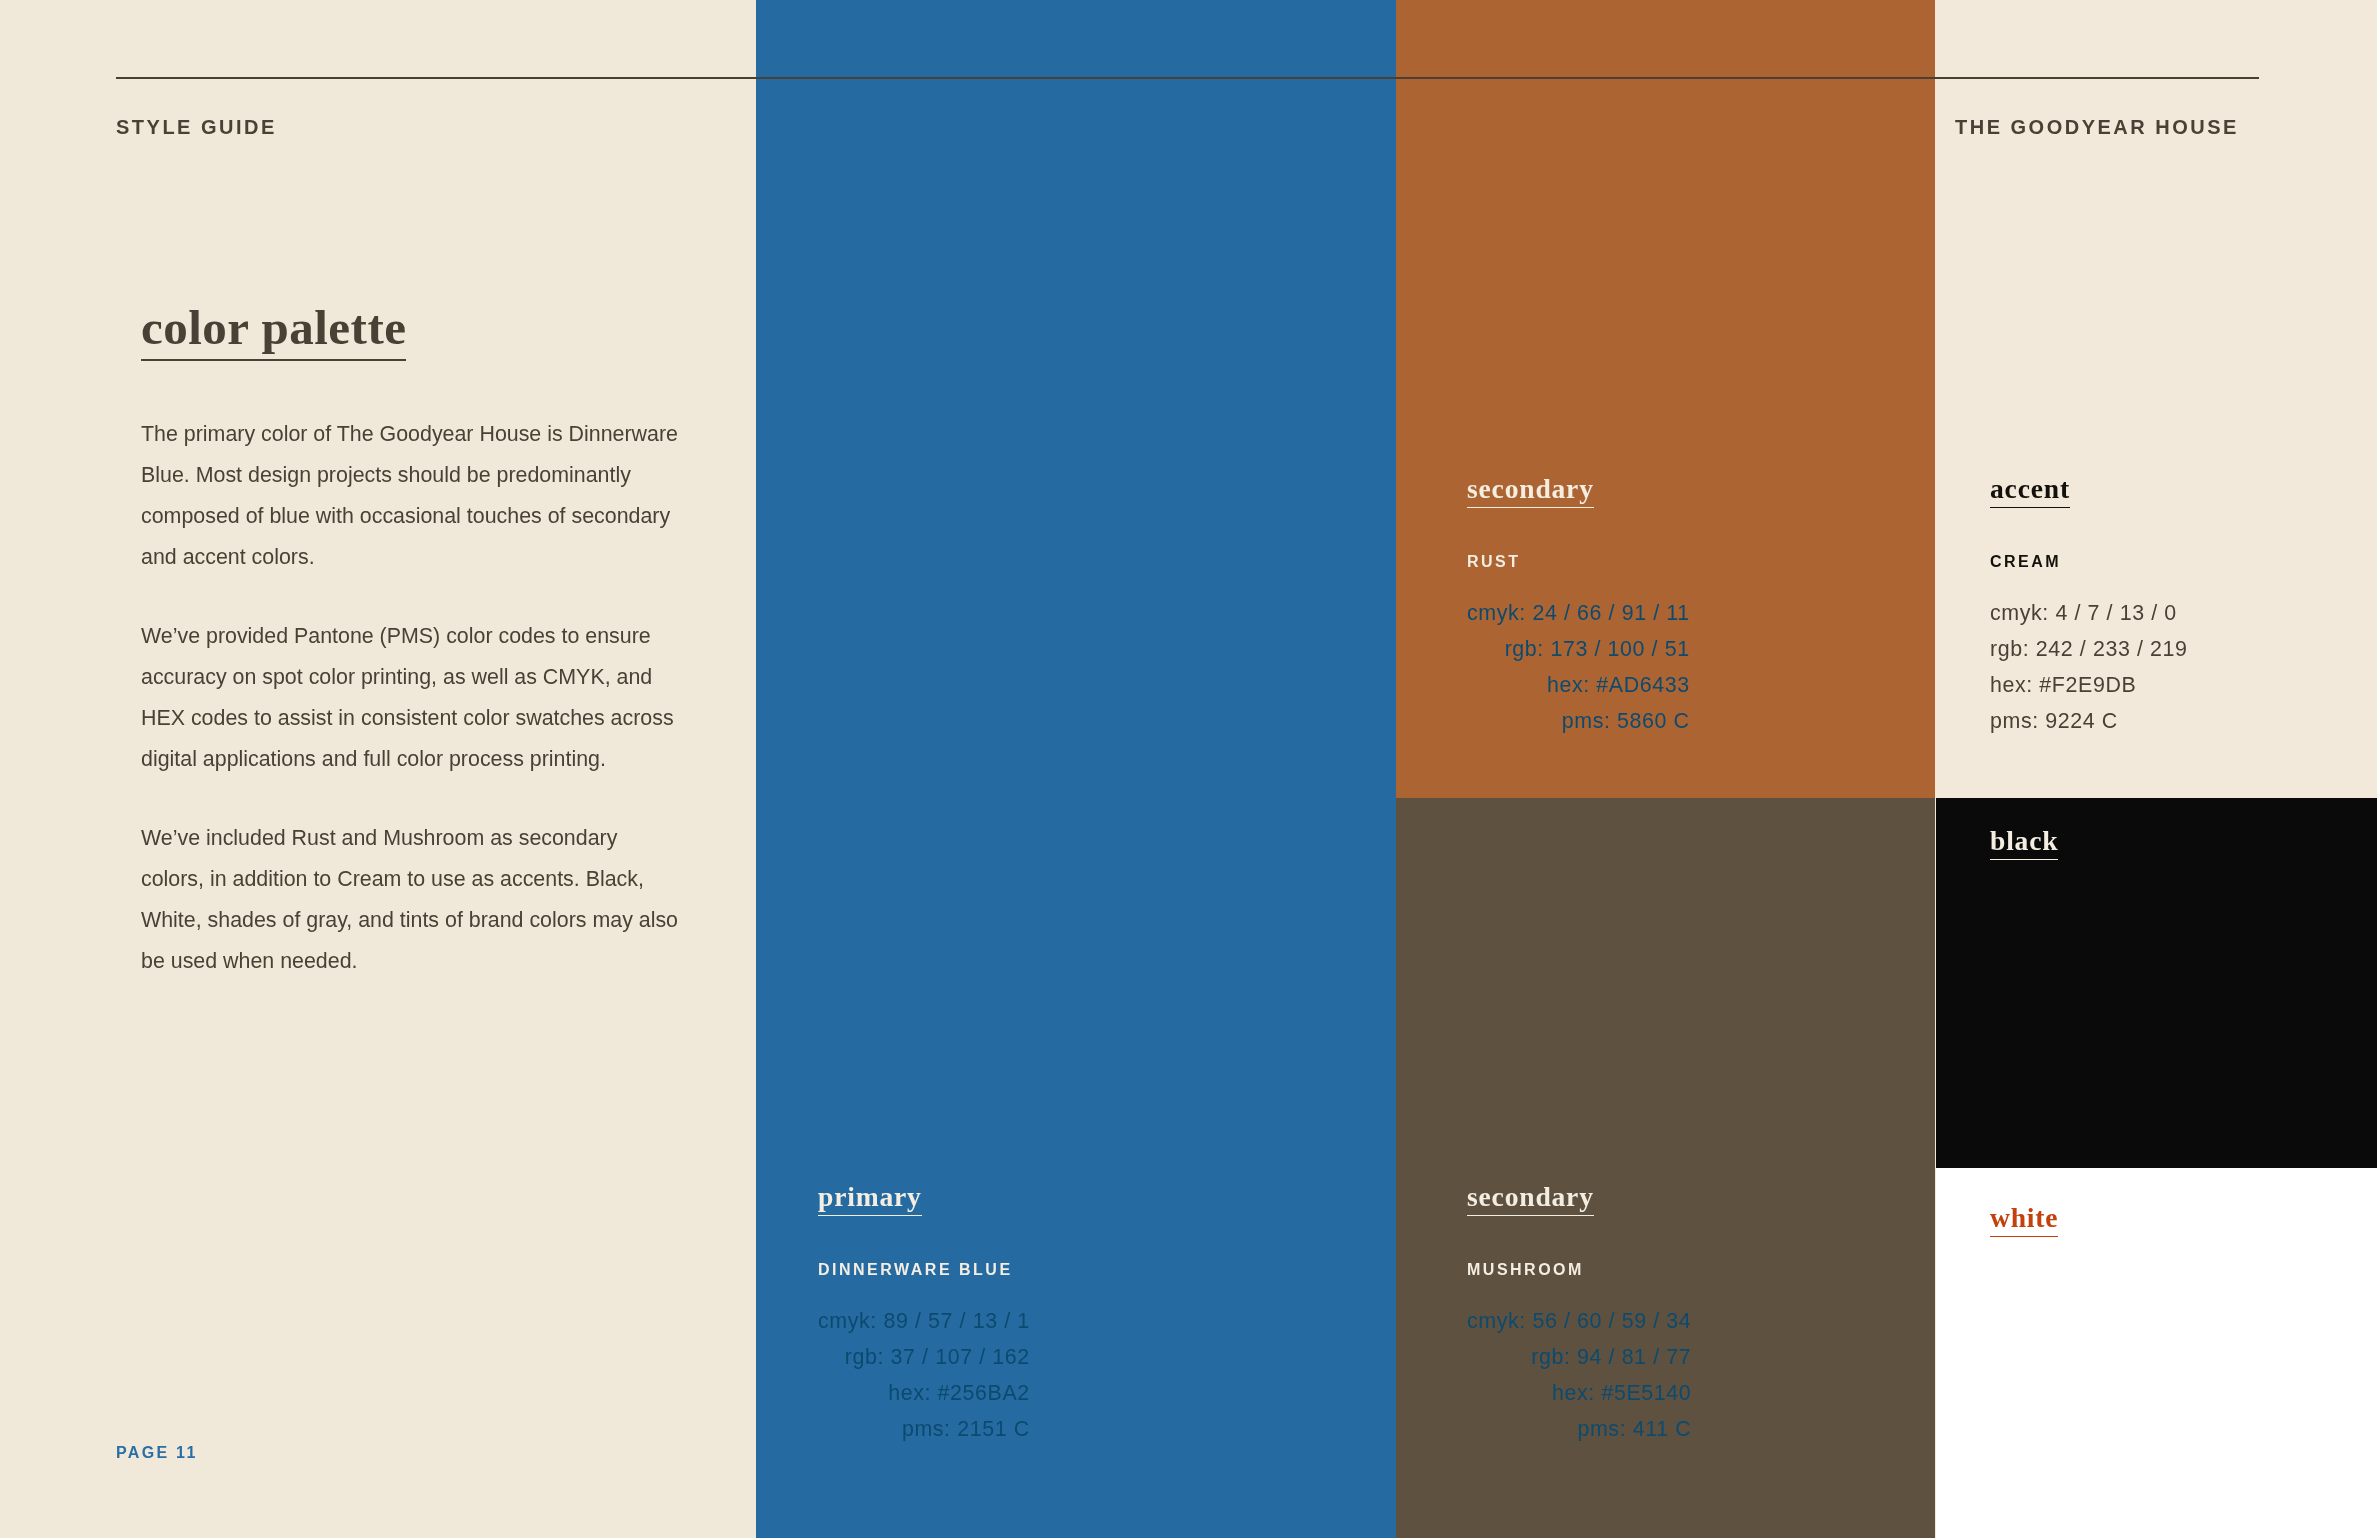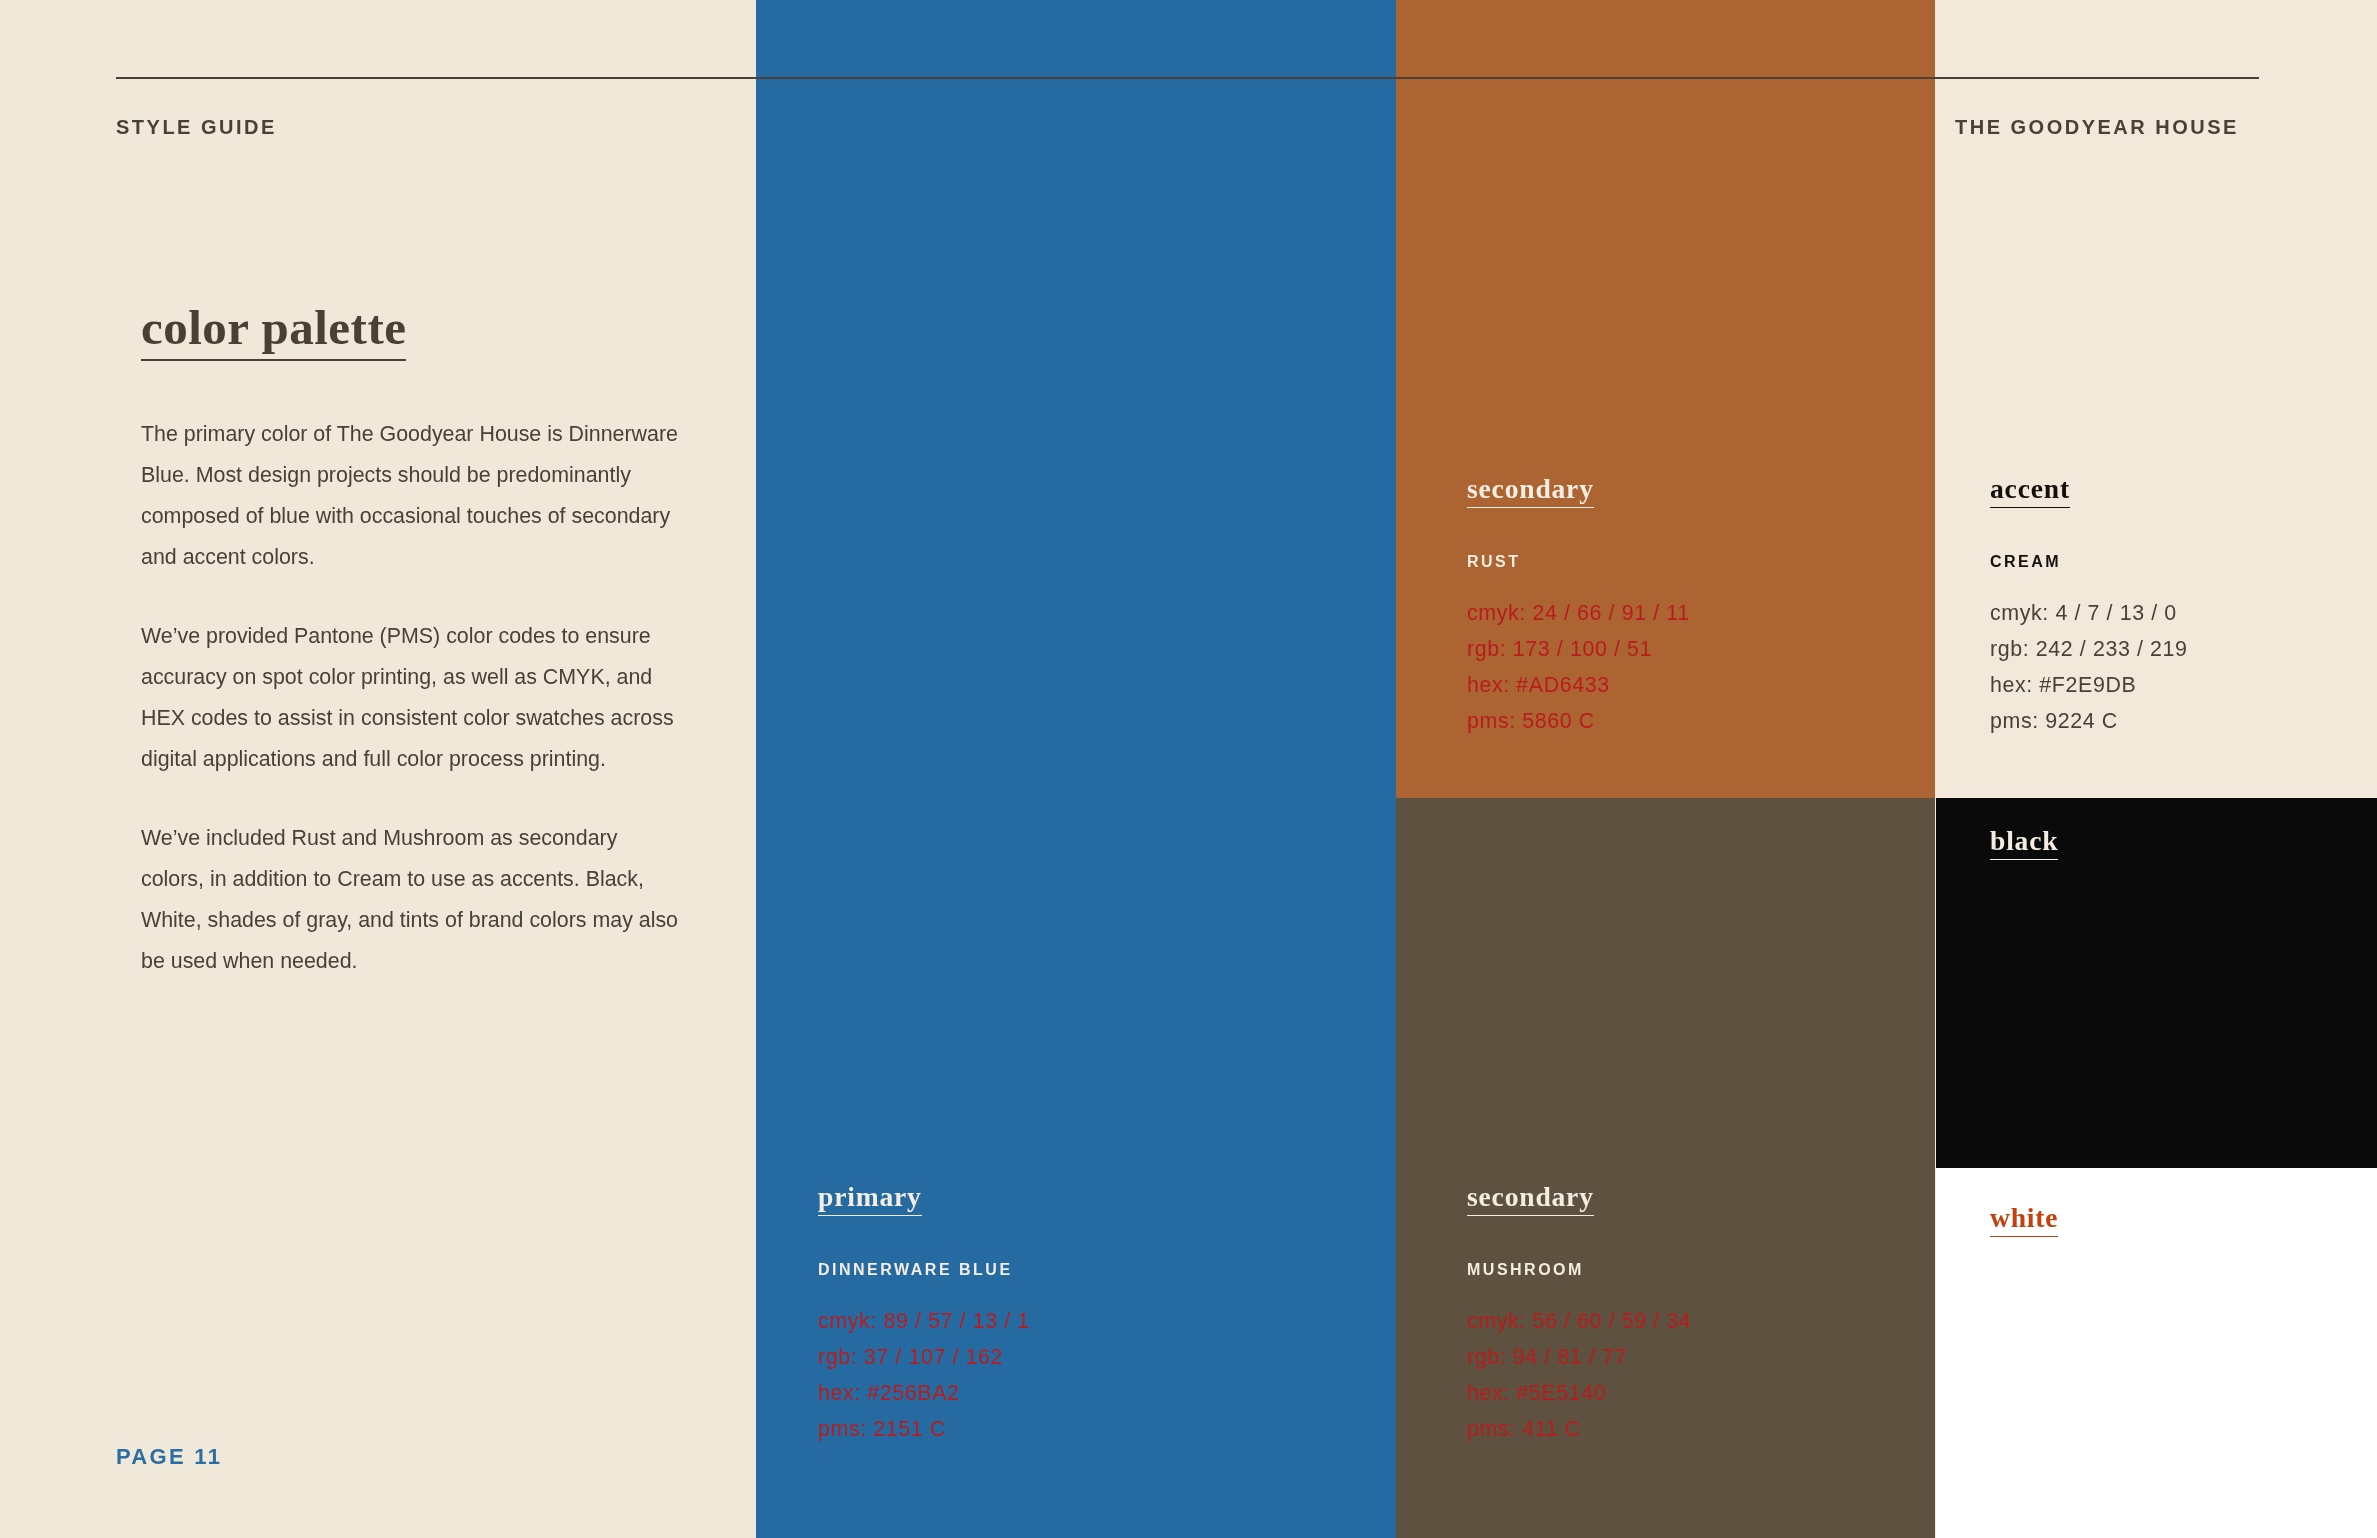--- a/index.html
+++ b/index.html
@@ -80,21 +80,21 @@
     margin-top: 38px;
     max-width: 542px;
   }
   #para-1 { margin-top: 53px; }
 
   #page-number {
     position: absolute;
     left: 116px;
     top: 1444px;
     z-index: 6;
-    font-size: 22px;
+    font-size: 16px;
     font-weight: bold;
     letter-spacing: 2.3px;
     color: #2A6EA6;
     white-space: nowrap;
   }
 
   
   .swatch-info {
     position: absolute;
     z-index: 6;
@@ -123,21 +123,21 @@
     margin-top: 24px;
     font-size: 21.4px;
     line-height: 36px;
     letter-spacing: 0.6px;
     white-space: nowrap;
   }
 
   
   .on-dark .role-label,
   .on-dark .color-name { color: #F4EDE1; }
-  .on-dark .specs      { color: #b91c1c; }
+  .on-dark .specs      { color: #0c4a6e; text-align: right; }
 
   
   .on-light .role-label,
   .on-light .color-name { color: #14100C; }
   .on-light .specs      { color: #4A4036; }
 
   
   #info-primary   { left: 818px;  top: 1182px; }
   #info-rust      { left: 1467px; top: 474px;  }
   #info-mushroom  { left: 1467px; top: 1182px; }

